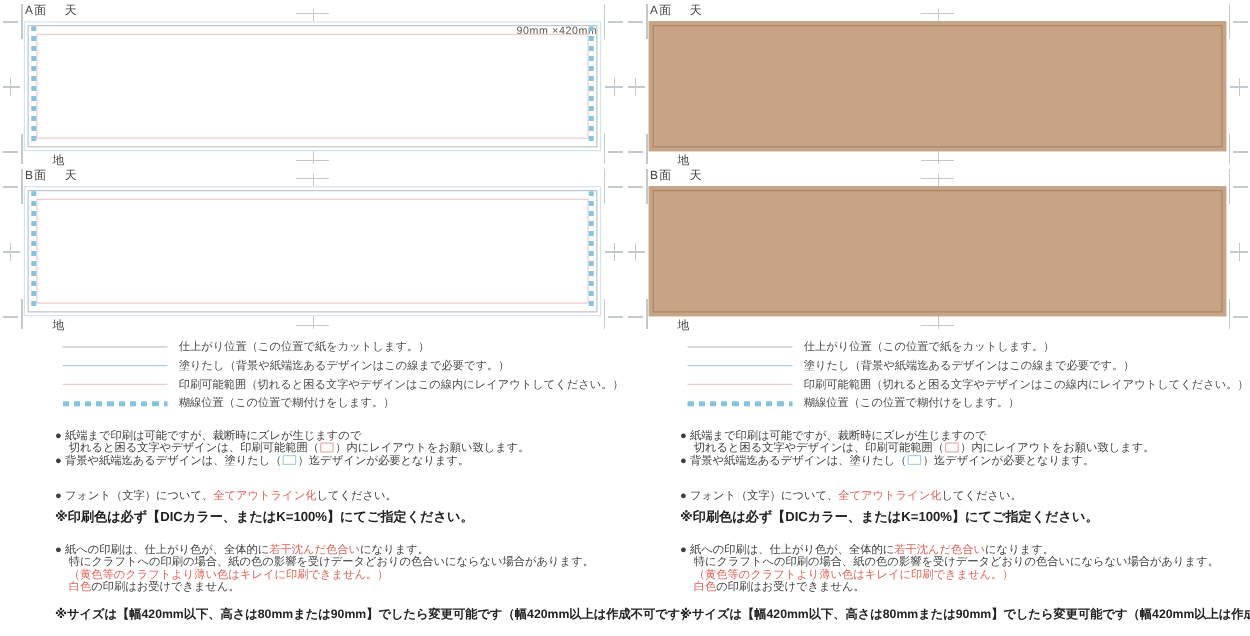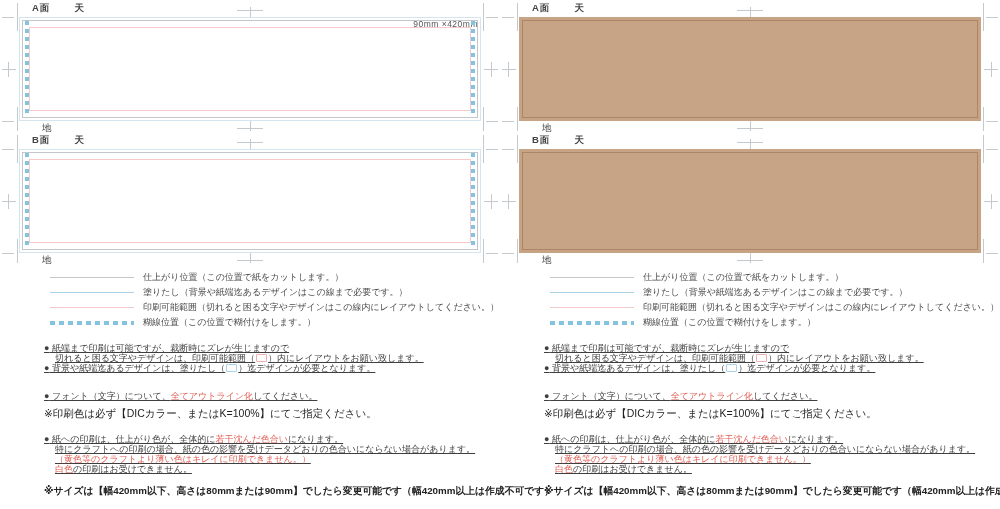--- a/index.html
+++ b/index.html
@@ -9,22 +9,22 @@
     color:var(--text,#3c3c3c);
     -webkit-font-smoothing:antialiased;
   }
   #app{position:absolute;inset:0;}
   .panel{position:absolute;top:0;width:500px;height:509px;overflow:visible;}
 
   
   .board{position:absolute;left:0;width:500px;height:132px;}
   .board-a{top:0;}
   .board-b{top:132px;}
-  .board-header{position:absolute;left:32px;top:2px;display:flex;gap:24px;
-    font-size:9.5px;letter-spacing:1px;color:#444;font-weight:bold;}
+  .board-header{position:absolute;left:20px;top:2px;display:flex;gap:14px;
+    font-size:9.5px;letter-spacing:1px;color:#444;}
   .dim-label{position:absolute;right:22px;top:19px;font-size:8.5px;color:#555;letter-spacing:.5px;}
   .bottom-label{position:absolute;left:42px;top:122px;font-size:9.5px;color:#444;}
 
   .rect-bleed{position:absolute;left:19px;top:17px;width:462px;height:104px;
     border:1px solid var(--bleed-line);box-sizing:border-box;}
   .rect-cut{position:absolute;left:22px;top:20px;width:456px;height:98px;
     border:1px solid var(--cut-line);box-sizing:border-box;}
   .rect-print{position:absolute;left:29px;top:27px;width:442px;height:84px;
     border:1px solid var(--printable-line);box-sizing:border-box;}
   .glue{position:absolute;top:21px;width:4px;height:96px;
@@ -48,25 +48,25 @@
   .swatch-cut{border-color:var(--cut-line);}
   .swatch-bleed{border-color:var(--bleed-line-strong);}
   .swatch-print{border-color:var(--printable-line);}
   .swatch-glue{height:4px;border:none;
     background-image:repeating-linear-gradient(to right,var(--glue-line) 0 5px,transparent 5px 9px);}
   .legend-text{font-size:9px;color:#4a4a4a;white-space:nowrap;}
 
   
   .notes{position:absolute;left:44px;top:343px;width:452px;font-size:9px;color:#3f3f3f;}
   .nblock{position:absolute;left:0;white-space:nowrap;}
-  .bullet{padding-left:11px;text-indent:-11px;line-height:10px;text-decoration:underline;}
+  .bullet{padding-left:11px;text-indent:-11px;line-height:10px;}
   .n-b1{top:0;}
   .n-b2{top:20px;}
   .n-b3{top:48px;}
-  .n-note1{top:64px;font-size:10.5px;font-weight:normal;color:#222;}
+  .n-note1{top:64px;font-size:10.5px;font-weight:bold;color:#222;}
   .n-b4{top:91px;}
   .n-note2{top:142px;font-size:9.8px;font-weight:bold;color:#222;}
   .red{color:var(--red-text);}
   .inline-box{display:inline-block;width:9px;height:6px;border:1px solid;border-radius:1px;
     vertical-align:-1px;margin:0 1px;}
   .box-print{border-color:var(--printable-line-strong);}
   .box-bleed{border-color:var(--bleed-line-strong);}
 </style>
 </head>
 <body>

